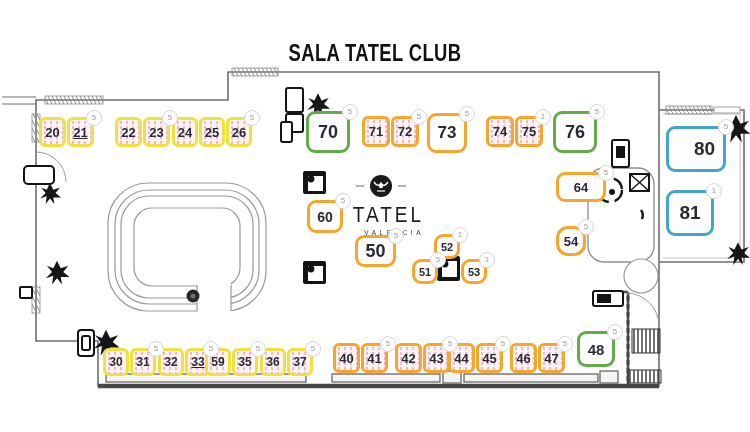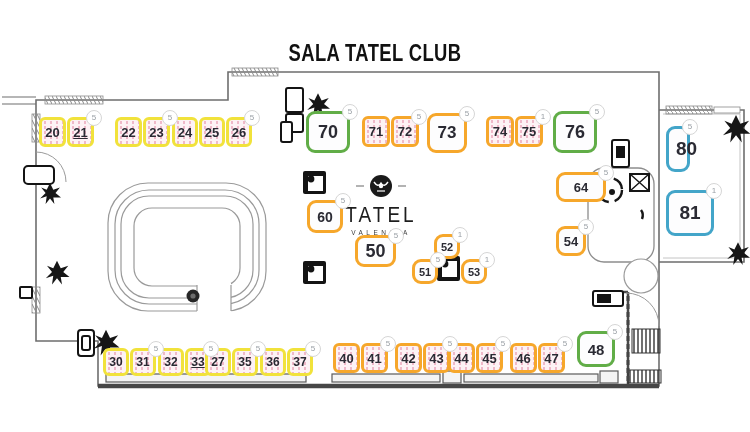--- a/index.html
+++ b/index.html
@@ -27,21 +27,21 @@
     background-color:#fdf2f5;
     background-image:radial-gradient(circle,#efb9c9 1.3px,rgba(0,0,0,0) 1.4px);
     background-size:6px 5px;
   }
   .badge{
     position:absolute;top:-7px;right:-7px;width:14px;height:14px;border-radius:50%;
     background:#fff;border:1px solid #d6d6d6;color:#9aa0a6;font-size:8px;
     line-height:14px;text-align:center;font-weight:400;z-index:4;
   }
   .logo{
-    position:absolute;left:338px;top:173px;width:86px;text-align:center;z-index:2;
+    position:absolute;left:338px;top:173px;width:86px;text-align:right;z-index:2;
   }
   .logo .emblem{height:26px;}
   .logo .name{
     font-size:19px;letter-spacing:3px;color:#1d1d1d;font-weight:400;
     transform:scaleY(1.12);margin-top:1px;
   }
   .logo .sub{
     font-size:6.5px;letter-spacing:3.5px;color:#3a3a3a;margin-top:3px;font-weight:400;
   }
 </style>
@@ -213,21 +213,21 @@
     <div class="table-group" style="left: 486px; top: 116px;">
       <div class="table pattern" style="width: 28px; height: 31px; border-color: rgb(246, 167, 43); font-size: 13px;">74</div>
       <div class="table pattern" style="width: 28px; height: 31px; border-color: rgb(246, 167, 43); font-size: 13px;">75</div>
       <div class="badge">1</div>
     </div>
     <div class="table-group" style="left: 553px; top: 111px;">
       <div class="table solid" style="width: 44px; height: 42px; border-color: rgb(97, 173, 71); font-size: 18px;">76</div>
       <div class="badge">5</div>
     </div>
     <div class="table-group" style="left: 666px; top: 126px;">
-      <div class="table solid" style="width: 24px; height: 46px; border-color: rgb(67, 165, 201); font-size: 19px; padding-left: 17px;">80</div>
+      <div class="table solid" style="width: 60px; height: 46px; border-color: rgb(67, 165, 201); font-size: 19px; padding-left: 17px;">80</div>
       <div class="badge">5</div>
     </div>
     <div class="table-group" style="left: 666px; top: 190px;">
       <div class="table solid" style="width: 48px; height: 46px; border-color: rgb(67, 165, 201); font-size: 19px;">81</div>
       <div class="badge">1</div>
     </div>
     <div class="table-group" style="left: 307px; top: 200px;">
       <div class="table solid" style="width: 36px; height: 33px; border-color: rgb(246, 167, 43); font-size: 14px;">60</div>
       <div class="badge">5</div>
     </div>
@@ -245,35 +245,35 @@
     </div>
     <div class="table-group" style="left: 461px; top: 259px;">
       <div class="table solid" style="width: 26px; height: 25px; border-color: rgb(246, 167, 43); font-size: 11px;">53</div>
       <div class="badge">1</div>
     </div>
     <div class="table-group" style="left: 556px; top: 172px;">
       <div class="table solid" style="width: 50px; height: 30px; border-color: rgb(246, 167, 43); font-size: 13px;">64</div>
       <div class="badge">5</div>
     </div>
     <div class="table-group" style="left: 556px; top: 226px;">
-      <div class="table solid" style="width: 30px; height: 30px; border-color: rgb(246, 167, 43); font-size: 13px;">54</div>
+      <div class="table solid" style="width: 30px; height: 30px; border-color: rgb(246, 167, 43); font-size: 13px; border-radius: 12px;">54</div>
       <div class="badge">5</div>
     </div>
     <div class="table-group" style="left: 103px; top: 348px;">
       <div class="table pattern" style="width: 26px; height: 28px; border-color: rgb(241, 226, 59); font-size: 12px;">30</div>
       <div class="table pattern" style="width: 26px; height: 28px; border-color: rgb(241, 226, 59); font-size: 12px;">31</div>
       <div class="badge">5</div>
     </div>
     <div class="table-group" style="left: 158px; top: 348px;">
       <div class="table pattern" style="width: 26px; height: 28px; border-color: rgb(241, 226, 59); font-size: 12px;">32</div>
       <div class="table pattern" style="width: 26px; height: 28px; border-color: rgb(241, 226, 59); font-size: 12px; text-decoration: underline;">33</div>
       <div class="badge">5</div>
     </div>
     <div class="table-group" style="left: 205px; top: 348px;">
-      <div class="table pattern" style="width: 26px; height: 28px; border-color: rgb(241, 226, 59); font-size: 12px;">27</div>
+      <div class="table pattern" style="width: 26px; height: 28px; border-color: rgb(241, 226, 59); font-size: 12px;">59</div>
       <div class="table pattern" style="width: 26px; height: 28px; border-color: rgb(241, 226, 59); font-size: 12px;">35</div>
       <div class="badge">5</div>
     </div>
     <div class="table-group" style="left: 260px; top: 348px;">
       <div class="table pattern" style="width: 26px; height: 28px; border-color: rgb(241, 226, 59); font-size: 12px;">36</div>
       <div class="table pattern" style="width: 26px; height: 28px; border-color: rgb(241, 226, 59); font-size: 12px;">37</div>
       <div class="badge">5</div>
     </div>
     <div class="table-group" style="left: 333px; top: 343px;">
       <div class="table pattern" style="width: 27px; height: 30px; border-color: rgb(246, 167, 43); font-size: 13px;">40</div>

